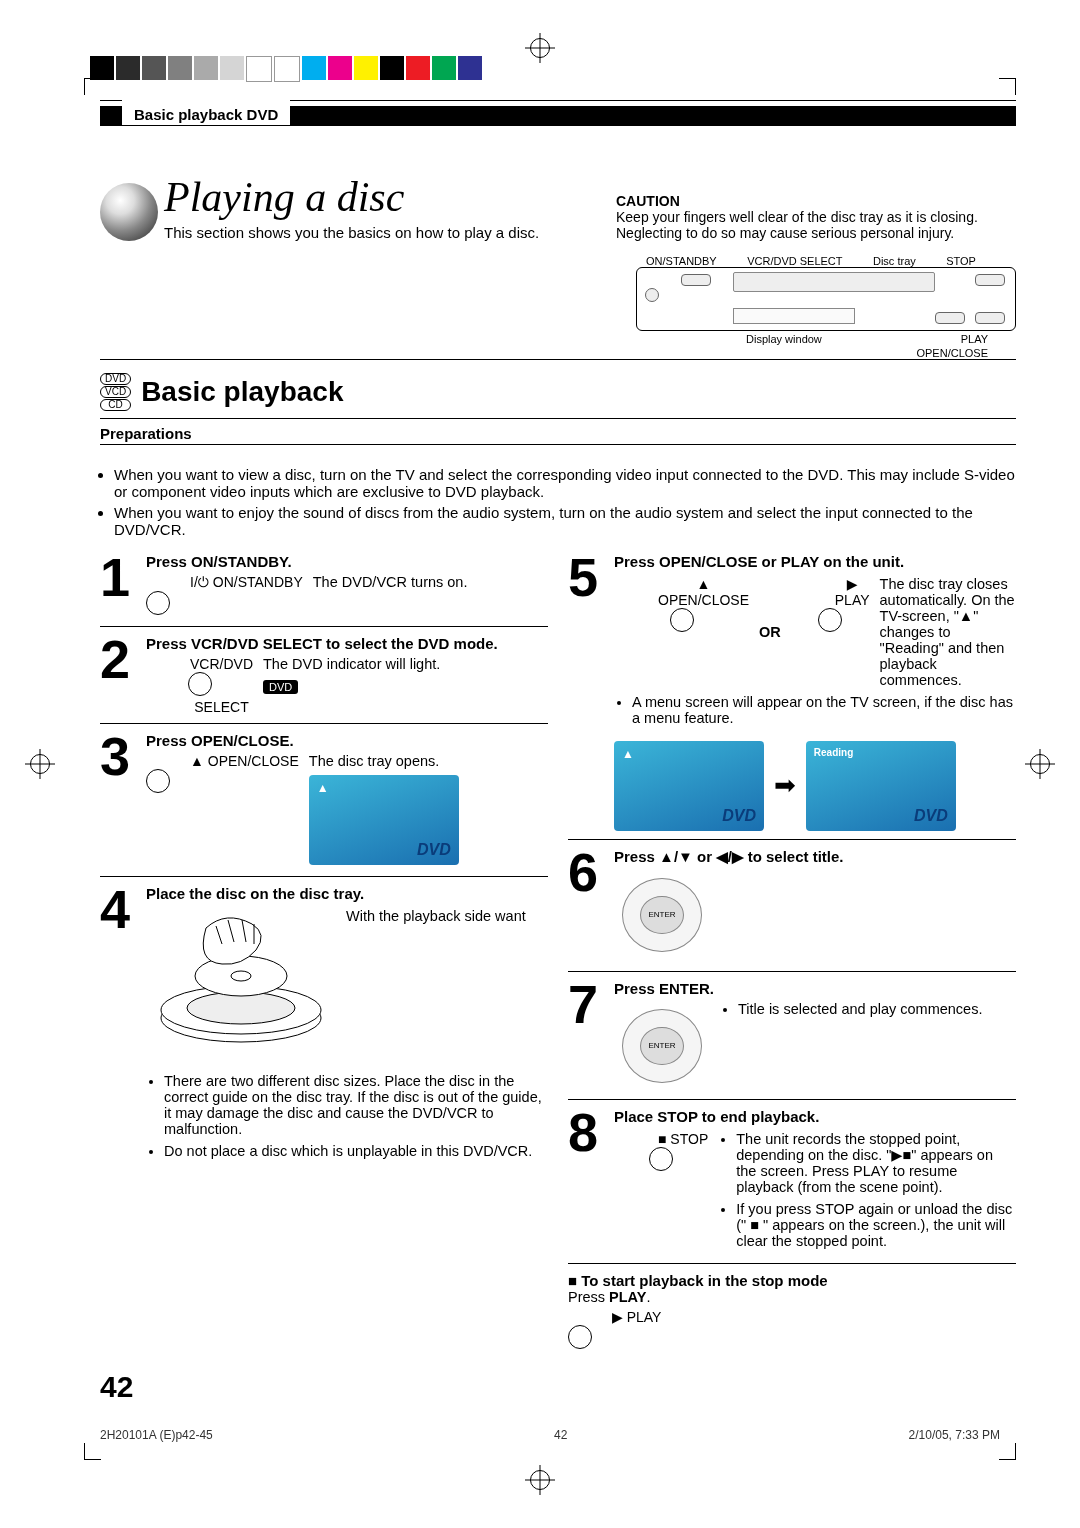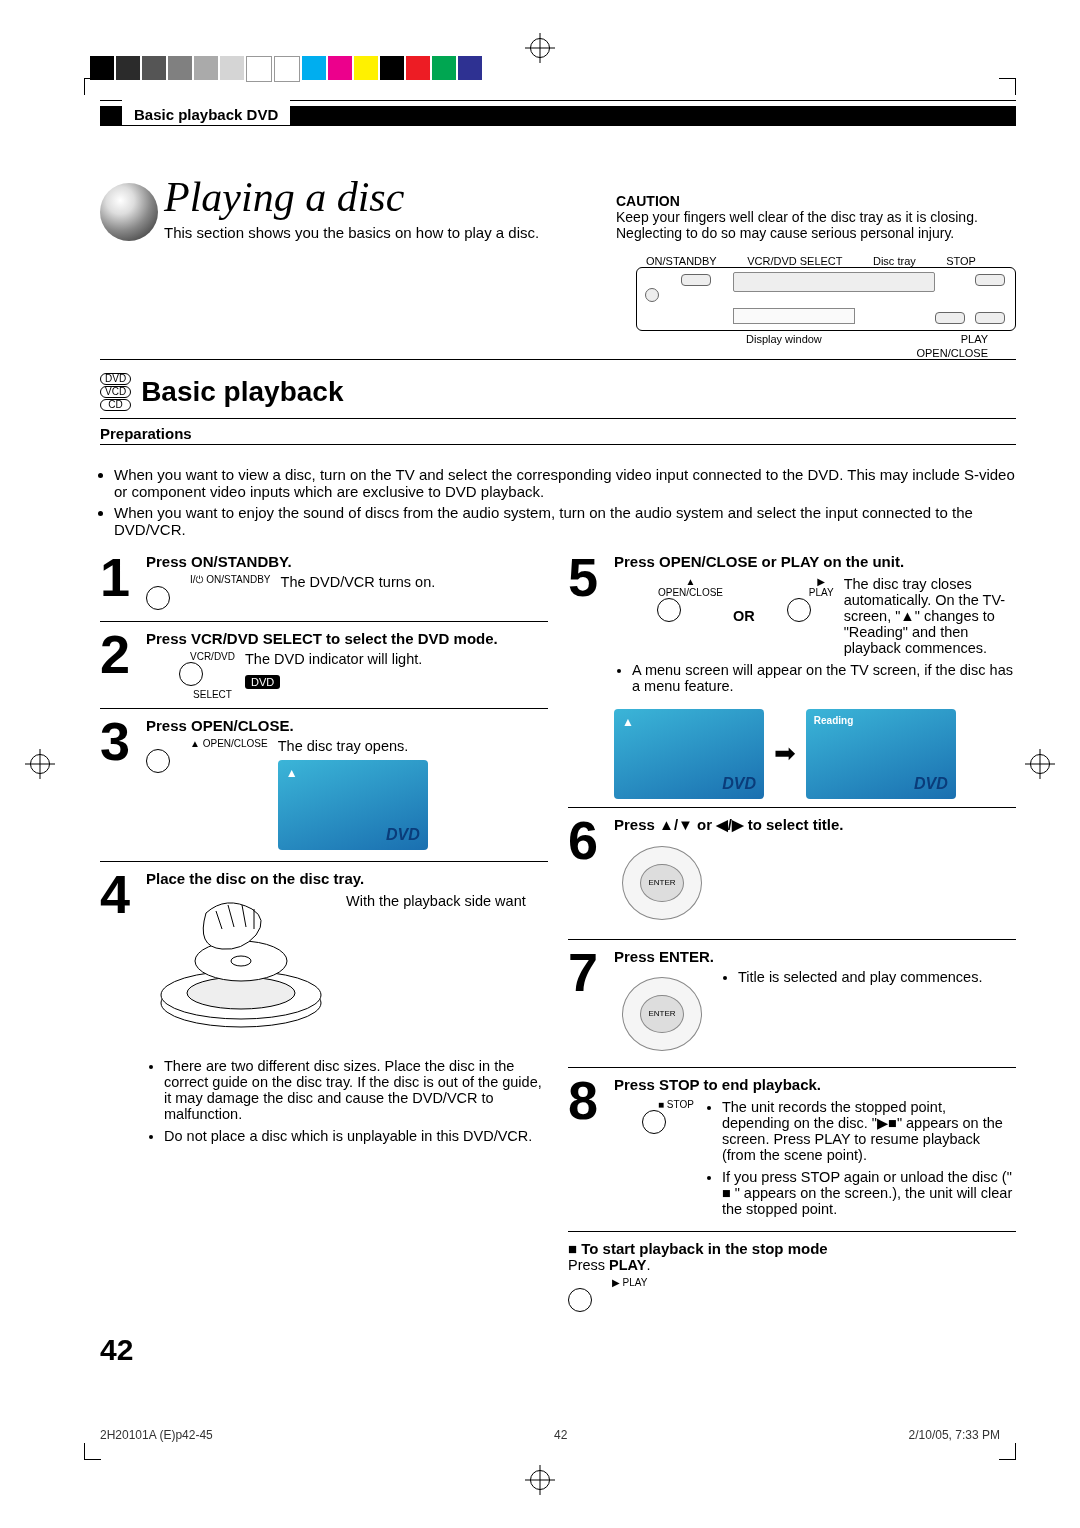--- a/index.html
+++ b/index.html
@@ -48,21 +48,21 @@
   .section-title { font-size:28px;font-weight:bold;}
   .prep-h { font-weight:bold; font-size:15px; border-bottom:1px solid #000; padding:6px 0 2px 0;}
   .prep-list { font-size:15px; padding:6px 0 0 14px; }
   .prep-list li { margin-bottom:4px; }
   .cols { display:flex; gap:20px; margin-top:14px;}
   .col { flex:1; font-size:14.5px; }
   .col .bline{border-bottom:1px solid #000;margin:8px 0;}
   .step { display:flex; align-items:flex-start; }
   .num { font-size:54px; font-weight:bold; line-height:0.9; width:46px; flex:none; }
   .sh { font-weight:bold; font-size:15px; }
-  .small-label{font-size:10px;padding-left:44px;}
+  .small-label{font-size:14px;padding-left:44px;}
   .btn-circle{width:22px;height:22px;border:1.5px solid #000;border-radius:50%;display:inline-block;}
   .tv-mock{width:150px;height:90px;border-radius:4px;display:inline-block;
     background:linear-gradient(160deg,#3bb5d8,#1a6fb0);position:relative;}
   .tv-mock .ej{position:absolute;top:6px;left:8px;color:#fff;font-size:12px;}
   .tv-mock .dvd{position:absolute;bottom:6px;right:8px;color:#0a3c7a;font-style:italic;font-weight:bold;font-size:16px;}
   .row{display:flex;align-items:flex-start;gap:10px;}
   .arrow-rt{font-size:26px;align-self:center;}
   .remote{width:96px;height:90px;display:inline-block;position:relative;}
   .remote .ring{position:absolute;inset:8px;border:1px solid #888;border-radius:50%;background:#f5f5f5;}
   .remote .cap{position:absolute;inset:26px;border:1px solid #888;border-radius:50%;background:#ddd;display:flex;align-items:center;justify-content:center;font-size:8px;}
@@ -312,21 +312,21 @@
                   <li>Title is selected and play commences.</li>
                 </ul>
             </div>
           </div>
         </div>
         <div class="bline"></div>
 
         <div class="step">
           <div class="num">8</div>
           <div style="flex:1;">
-            <div class="sh">Press STOP to end playback.</div>
+            <div class="sh">Place STOP to end playback.</div>
             <div class="row" style="margin-top:6px;">
               <div style="text-align:center;">
                 <div class="small-label">■ <span>STOP</span></div>
                 <span class="btn-circle"></span>
               </div>
               <ul class="note-list" style="margin:0;flex:1;">
                 <li>The unit records the stopped point, depending on the disc. "▶■" appears on the screen. Press PLAY to resume playback (from the scene point).</li>
                 <li>If you press STOP again or unload the disc (" ■ " appears on the screen.), the unit will clear the stopped point.</li>
               </ul>
             </div>

